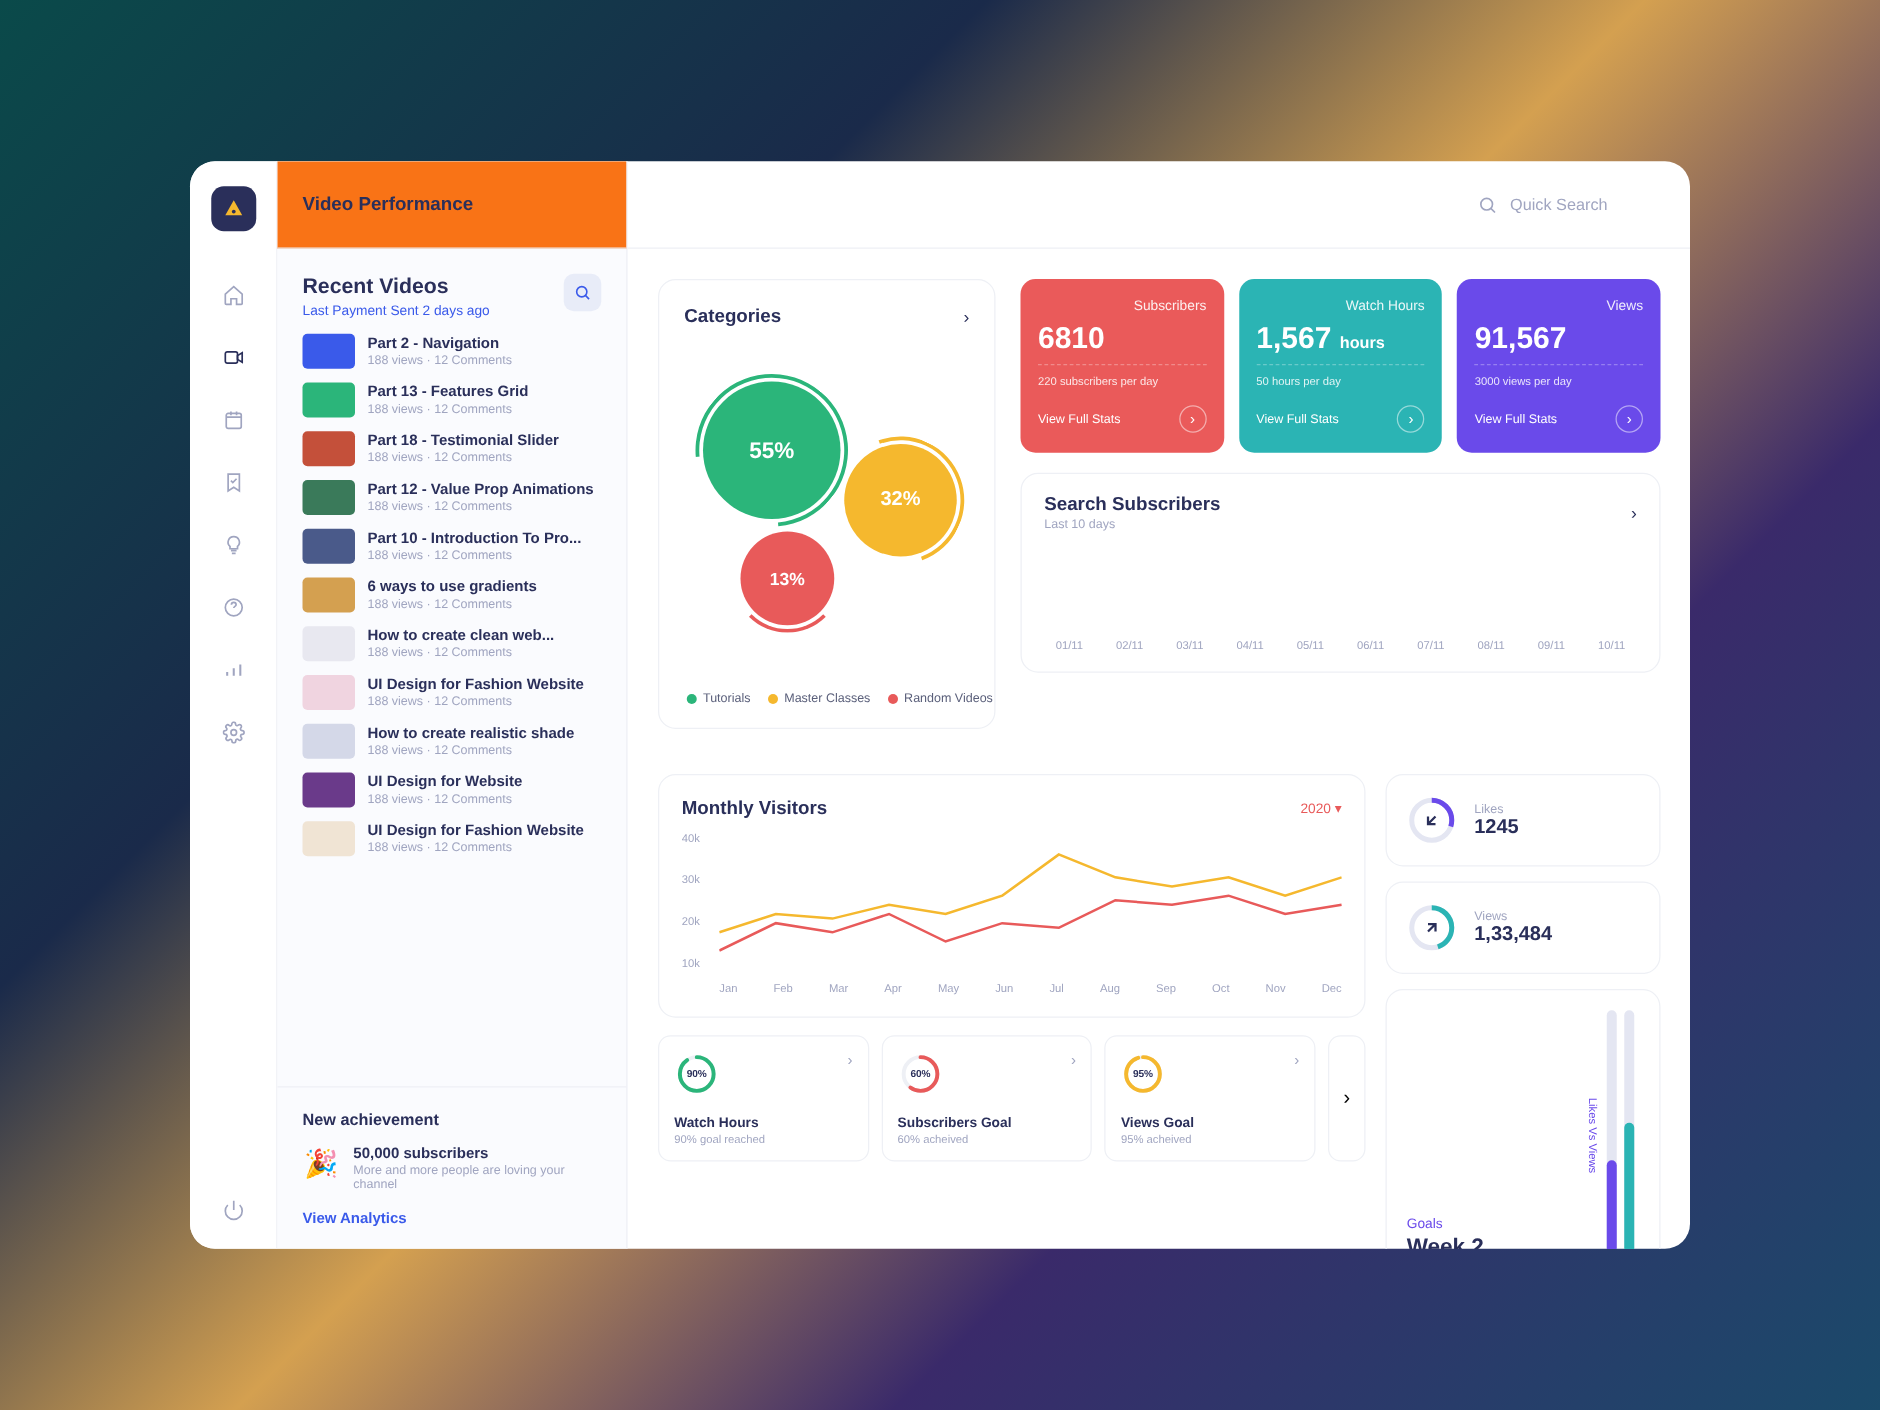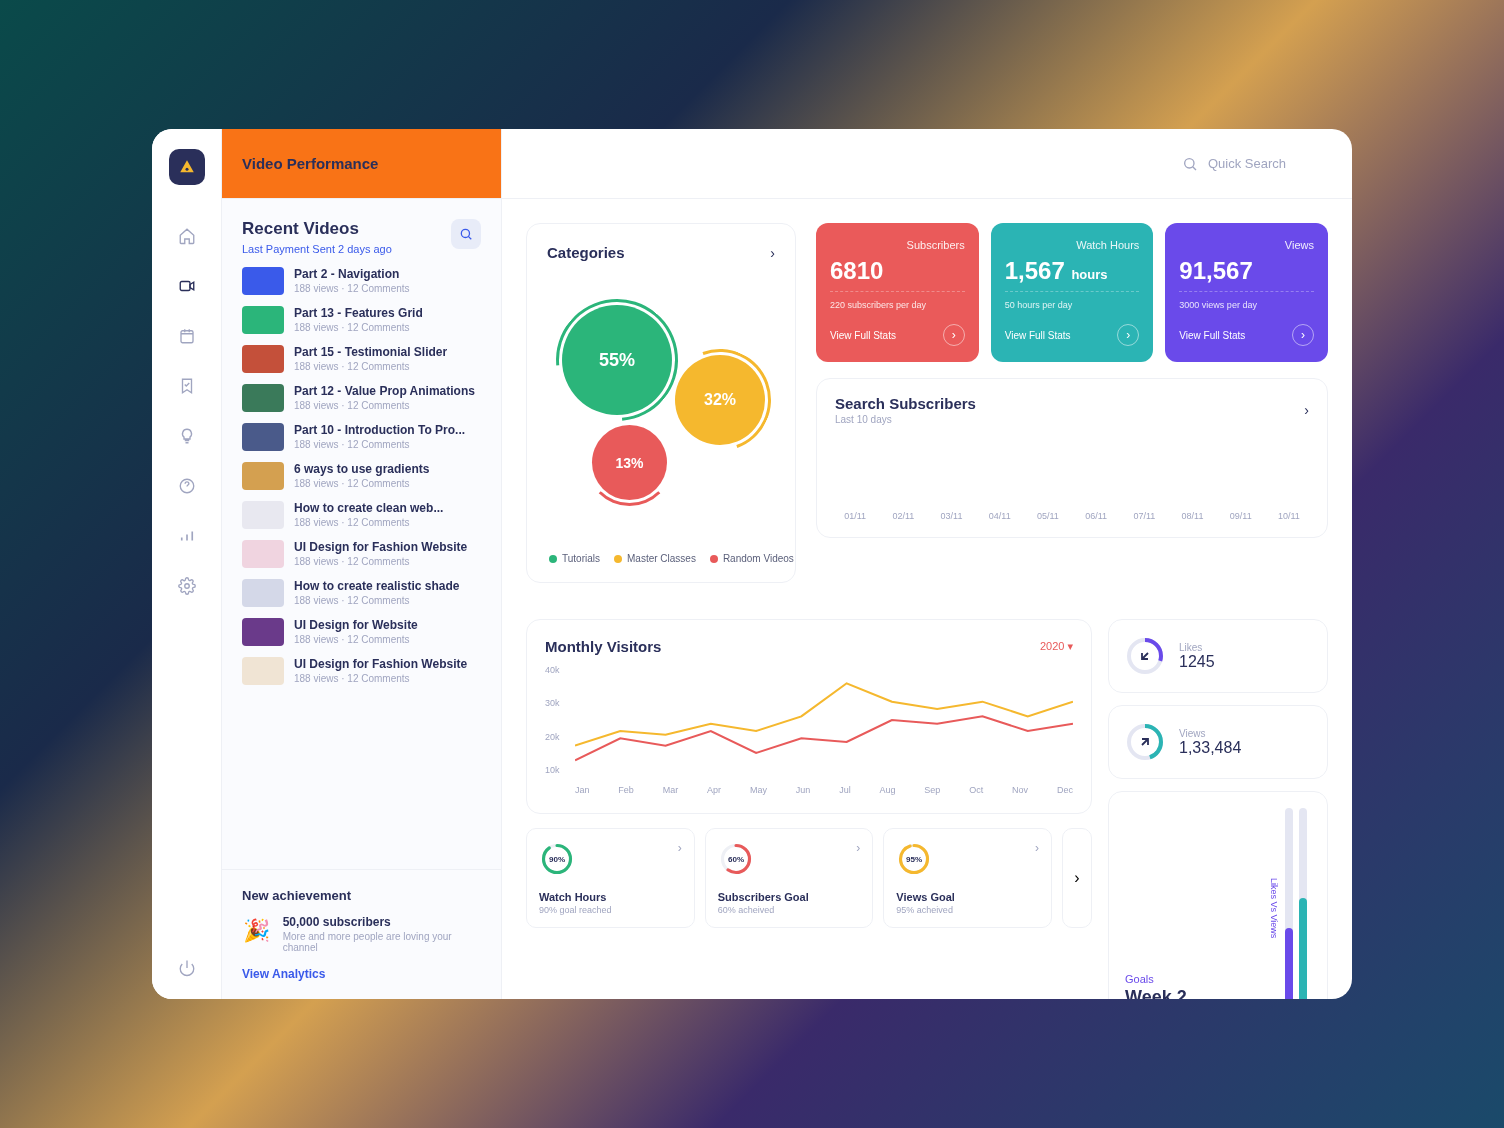--- a/index.html
+++ b/index.html
@@ -90,21 +90,21 @@
 .goal-card { flex: 1; border: 1px solid #eef0f5; border-radius: 10px; padding: 12px; position: relative; min-width: 0; }
 .goal-card.arrow-only { flex: 0 0 30px; display: flex; align-items: center; justify-content: center; }
 .ring { width: 36px; height: 36px; margin-bottom: 10px; }
 .goal-chev { position: absolute; top: 12px; right: 12px; font-size: 12px; color: #a0a5c0; cursor: pointer; }
 .goal-title { font-size: 11px; font-weight: 700; color: #2a2f5a; }
 .goal-sub { font-size: 9px; color: #a0a5c0; margin-top: 2px; }
 .side-stats { display: flex; flex-direction: column; gap: 12px; }
 .metric-card { border: 1px solid #eef0f5; border-radius: 14px; padding: 16px; display: flex; gap: 14px; align-items: center; flex: 1; }
 .metric-ring { width: 40px; height: 40px; }
 .metric-label { font-size: 10px; color: #a0a5c0; }
-.metric-value { font-size: 16px; font-weight: 400; color: #2a2f5a; }
+.metric-value { font-size: 16px; font-weight: 700; color: #2a2f5a; }
 .goals-card { border: 1px solid #eef0f5; border-radius: 14px; padding: 16px; display: flex; justify-content: space-between; align-items: flex-end; }
 .goals-label { font-size: 11px; color: #6a4aea; margin-bottom: 2px; }
 .goals-value { font-size: 18px; font-weight: 700; color: #2a2f5a; }
 .vbars { display: flex; gap: 6px; align-items: flex-end; height: 200px; margin-right: 4px; }
 .vbar-col { display: flex; flex-direction: column; align-items: center; justify-content: flex-end; height: 100%; }
 .vbar-track { width: 8px; height: 100%; background: #e4e6f2; border-radius: 4px; display: flex; align-items: flex-end; }
 .vbar-fill { width: 100%; border-radius: 4px; }
 .vlabel { writing-mode: vertical-rl; font-size: 9px; color: #6a4aea; margin-right: 6px; align-self: center; }
 .icon-svg { width: 18px; height: 18px; }
 </style>
@@ -200,21 +200,21 @@
         <div class="video">
           <div class="thumb" style="background:#2bb57a"></div>
     <div class="video-info">
             <div class="video-title">Part 13 - Features Grid</div>
     <div class="video-meta">188 views · 12 Comments</div>
           </div>
         </div>
         <div class="video">
           <div class="thumb" style="background:#c4503a"></div>
     <div class="video-info">
-            <div class="video-title">Part 15 - Testimonial Slider</div>
+            <div class="video-title">Part 18 - Testimonial Slider</div>
     <div class="video-meta">188 views · 12 Comments</div>
           </div>
         </div>
         <div class="video">
           <div class="thumb" style="background:#3a7a5a"></div>
     <div class="video-info">
             <div class="video-title">Part 12 - Value Prop Animations</div>
     <div class="video-meta">188 views · 12 Comments</div>
           </div>
         </div>

